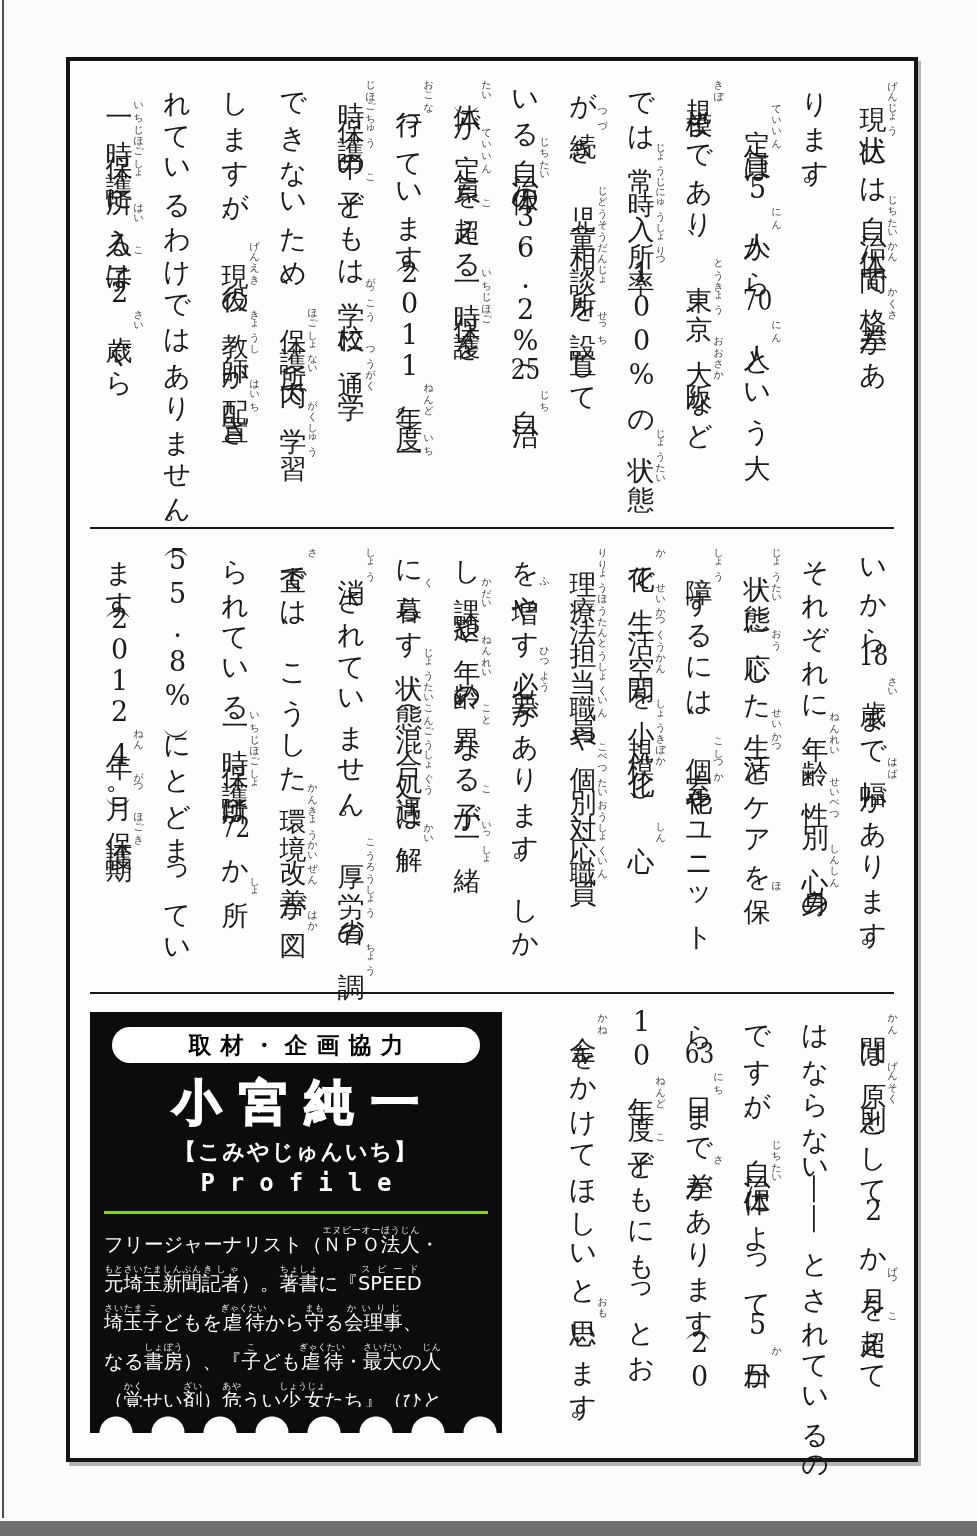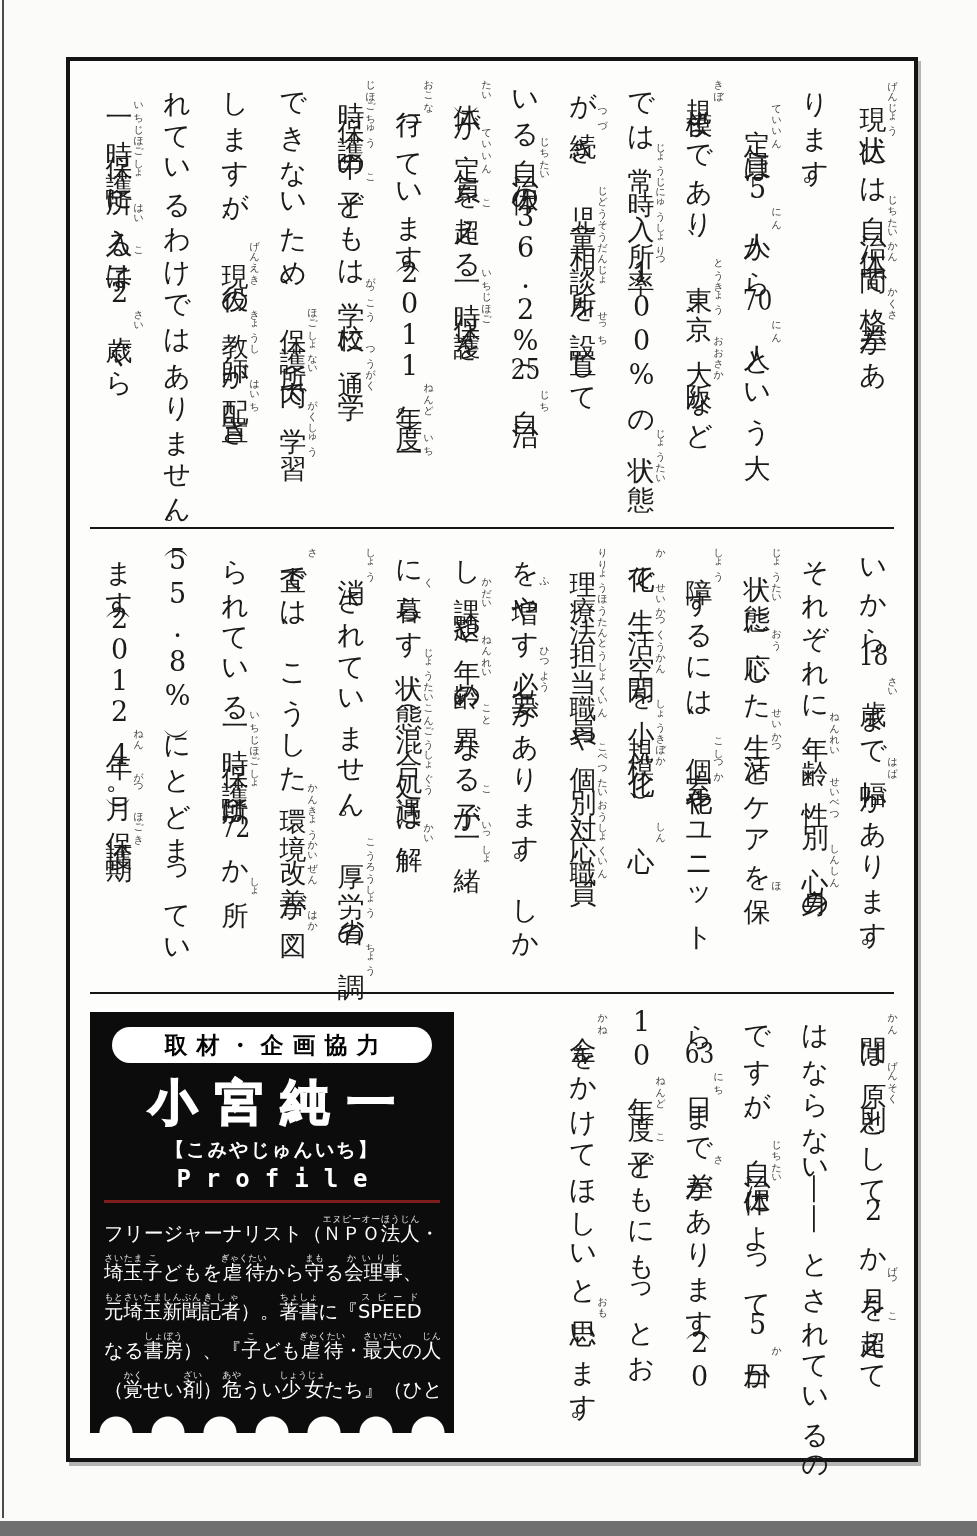--- a/index.html
+++ b/index.html
@@ -38,46 +38,46 @@
     white-space:nowrap;
     text-orientation:mixed;
   }
   p.col.tight{letter-spacing:0;}
   ruby{ruby-position:over;}
   rt{font-size:10px;letter-spacing:0;color:#3c3c3c;font-weight:normal;}
   .tcy{text-combine-upright:all;}
   .up{text-orientation:upright;}
   
   .credit{
-    position:absolute;left:20px;top:18px;width:364px;height:421px;
+    position:absolute;left:20px;top:18px;width:412px;height:421px;
     background:#0c0c0c;z-index:5;box-sizing:border-box;
     font-family:"DejaVu Sans", sans-serif;color:#ffffff;
     padding:15px 14px 0 14px;
   }
   .credit-pill{
     background:#ffffff;color:#050505;border-radius:22px;
     height:36px;line-height:36px;margin:0 8px;
     text-align:center;font-weight:bold;font-size:23px;
     letter-spacing:9px;text-indent:9px;
   }
   .credit-name{
     margin-top:8px;text-align:center;
     font-size:48px;font-weight:900;letter-spacing:18px;text-indent:18px;
     -webkit-text-stroke:2px #fff;
   }
   .credit-reading{
     margin-top:2px;text-align:center;font-weight:bold;
-    font-size:19px;letter-spacing:2px;
+    font-size:22px;letter-spacing:2px;
   }
   .credit-profile{
     font-family:"DejaVu Sans Mono", monospace;
     text-align:center;font-size:24px;font-weight:bold;
     letter-spacing:15px;text-indent:15px;
-    border-bottom:3px solid #7f1d1d;
-    padding-bottom:7px;margin-top:2px;
+    border-bottom:3px solid #84cc16;
+    padding-bottom:14px;margin-top:2px;
   }
   .credit-body{margin-top:11px;}
   .credit-line{
     font-size:19.5px;line-height:39px;white-space:nowrap;color:#fefefe;
   }
   .credit-line rt{font-size:9px;color:#e8e8e8;}
   .scallops{
     position:absolute;left:0;right:0;bottom:0;height:26px;
     background-color:#0c0c0c;
     background-image:radial-gradient(circle 17px at 26px 26px, #fdfdfc 16px, rgba(0,0,0,0) 17px);
@@ -144,22 +144,22 @@
       <p class="col"><ruby>金<rt>かね</rt></ruby><span>をかけてほしいと</span><ruby>思<rt>おも</rt></ruby><span>います。</span></p>
     </div>
 
     <div class="credit" style="background: rgb(12, 12, 12);">
       <div class="credit-pill">取材・企画協力</div>
       <div class="credit-name">小宮純一</div>
       <div class="credit-reading">【こみやじゅんいち】</div>
       <div class="credit-profile">Profile</div>
       <div class="credit-body">
         <div class="credit-line"><span>フリージャーナリスト（</span><ruby>ＮＰＯ<rt>エヌピーオー</rt></ruby><ruby>法人<rt>ほうじん</rt></ruby><span>・</span></div>
+        <div class="credit-line"><ruby>元<rt>もと</rt></ruby><ruby>埼玉<rt>さいたま</rt></ruby><ruby>新聞<rt>しんぶん</rt></ruby><ruby>記者<rt>きしゃ</rt></ruby><span>）。</span><ruby>著書<rt>ちょしょ</rt></ruby><span>に『</span><ruby>SPEED<rt>スピード</rt></ruby></div>
         <div class="credit-line"><ruby>埼玉<rt>さいたま</rt></ruby><ruby>子<rt>こ</rt></ruby><span>どもを</span><ruby>虐待<rt>ぎゃくたい</rt></ruby><span>から</span><ruby>守<rt>まも</rt></ruby><span>る</span><ruby>会理事<rt>かいりじ</rt></ruby><span>、</span></div>
-        <div class="credit-line"><ruby>元<rt>もと</rt></ruby><ruby>埼玉<rt>さいたま</rt></ruby><ruby>新聞<rt>しんぶん</rt></ruby><ruby>記者<rt>きしゃ</rt></ruby><span>）。</span><ruby>著書<rt>ちょしょ</rt></ruby><span>に『</span><ruby>SPEED<rt>スピード</rt></ruby></div>
         <div class="credit-line"><span>なる</span><ruby>書房<rt>しょぼう</rt></ruby><span>）、『</span><ruby>子<rt>こ</rt></ruby><span>ども</span><ruby>虐待<rt>ぎゃくたい</rt></ruby><span>・</span><ruby>最大<rt>さいだい</rt></ruby><span>の</span><ruby>人<rt>じん</rt></ruby></div>
         <div class="credit-line"><span>（</span><ruby>覚<rt>かく</rt></ruby><span>せい</span><ruby>剤<rt>ざい</rt></ruby><span>）</span><ruby>危<rt>あや</rt></ruby><span>うい</span><ruby>少女<rt>しょうじょ</rt></ruby><span>たち』（ひと</span></div>
         <div class="credit-line"><ruby>権侵害<rt>がくしゅう</rt></ruby><span>』（</span><ruby>有斐閣<rt>するには</rt></ruby><span>）など。</span></div>
       </div>
       <div class="scallops"></div>
     </div>
   </div>
 
 </div>
 

